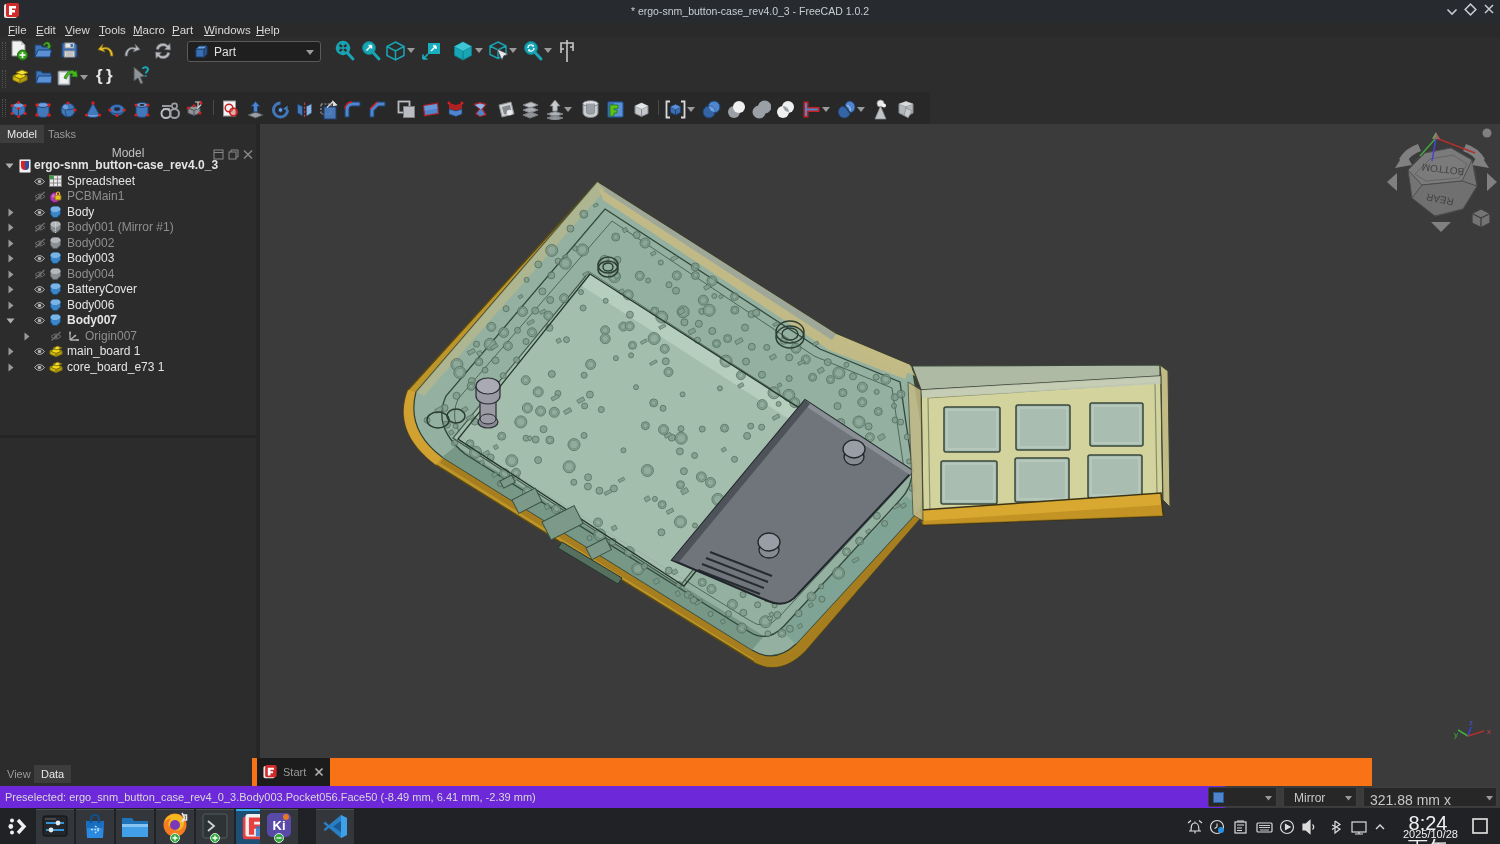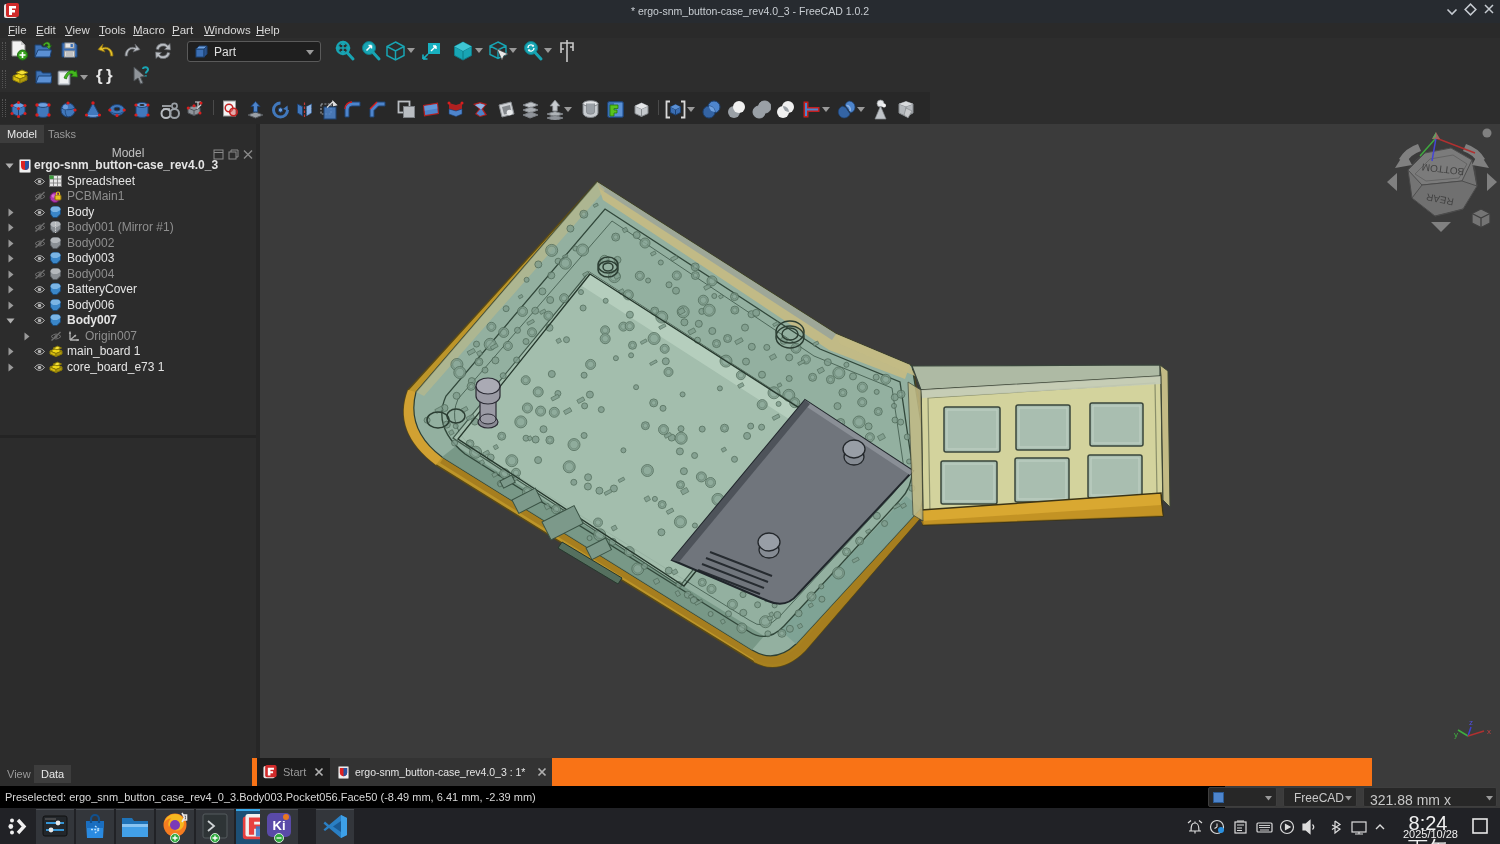--- a/index.html
+++ b/index.html
@@ -35,21 +35,21 @@
 #ptitle { position:absolute; left:0; top:22px; width:256px; height:16px; text-align:center;
   color:#c0c0c0; font-size:12px; }
 #tree { position:absolute; left:0; top:0px; width:256px; }
 .trow { position:absolute; left:0; height:16px; font-size:12px; color:#e4e4e4; white-space:nowrap; }
 .trow.grey { color:#8f8f8f; }
 .trow svg { position:absolute; }
 .ticon { position:absolute; }
 
 #tabband { left:252px; top:758px; width:1120px; height:28px; background:#f97316; }
 
-#statusbar { left:0; top:786px; width:1225px; height:22px; background:#000000; color:#d8d8d8;
+#statusbar { left:0; top:786px; width:1225px; height:22px; background:#6d28d9; color:#d8d8d8;
   font-size:11px; }
 
 #taskbar { left:0; top:808px; width:1500px; height:36px; background:#212226; }
 .tile { position:absolute; top:1px; width:38px; height:35px; background:#33363b; }
 .tile .tl { position:absolute; left:0; top:0; width:100%; height:1px; background:#4c5055; }
 
 #viewport { left:260px; top:124px; width:1240px; height:634px; background:#3b3b3b; overflow:hidden; }
 </style>
 </head>
 <body>
@@ -1213,42 +1213,31 @@
       <svg style="position:absolute;left:6px;top:7px" width="14" height="14" viewBox="0 0 15 16">
           <rect x="0" y="1" width="13" height="14" rx="2" fill="#e8e8e8"></rect>
           <rect x="2" y="0" width="13" height="14" rx="2" fill="#d02a2a"></rect>
           <path d="M5 3 L12 3 L12 5.5 L8 5.5 L8 7 L11 7 L11 9.5 L8 9.5 L8 12 L5 12 Z" fill="#fff"></path>
         </svg>
       <span style="position:absolute;left:26px;top:8px;font-size:11px;color:#9a9a9a">Start</span>
       <svg style="position:absolute;left:57px;top:9px" width="10" height="10" viewBox="0 0 10 10">
           <path d="M1.5 1.5 L8.5 8.5 M8.5 1.5 L1.5 8.5" stroke="#b0b0b0" stroke-width="1.7"></path>
         </svg>
     </div>
-    <div style="position:absolute;left:78px;top:0;width:222px;height:28px;background:#333333">
-      <svg style="position:absolute;left:8px;top:8px" width="11" height="13" viewBox="0 0 12 14">
-          <rect x="0.5" y="0.5" width="11" height="13" rx="1" fill="#f0f0f0" stroke="#999"></rect>
-          <path d="M2 2 L10 2 L10 7 C10 10 8 11 6 11 C4 11 2 10 2 7 Z" fill="#d22"></path>
-          <path d="M6 2 L10 2 L10 7 C10 10 8 11 6 11 Z" fill="#2a52a0"></path>
-        </svg>
-      <span style="position:absolute;left:25px;top:8px;font-size:10.5px;color:#e4e4e4">ergo-snm_button-case_rev4.0_3 : 1*</span>
-      <svg style="position:absolute;left:207px;top:9px" width="10" height="10" viewBox="0 0 10 10">
-          <path d="M1.5 1.5 L8.5 8.5 M8.5 1.5 L1.5 8.5" stroke="#b0b0b0" stroke-width="1.7"></path>
-        </svg>
-    </div>
   </div>
   <div class="abs" id="statusbar">
     <span style="position:absolute;left:5px;top:5px;font-size:11px">Preselected: ergo_snm_button_case_rev4_0_3.Body003.Pocket056.Face50 (-8.49 mm, 6.41 mm, -2.39 mm)</span>
     <div style="position:absolute;left:1208px;top:1px;width:69px;height:20px;background:#272727;border:1px solid #3e3e3e;border-radius:2px">
       <rect><div style="position:absolute;left:4px;top:4px;width:11px;height:11px;background:#4e85cc;border:1px solid #2a5a94"></div>
       <svg style="position:absolute;left:56px;top:8px" width="8" height="5" viewBox="0 0 8 5">
             <path d="M0 0 L7 0 L3.5 4.5 Z" fill="#9a9a9a"></path>
           </svg>
     </rect></div>
     <div style="position:absolute;left:1283px;top:1px;width:74px;height:20px;background:#272727;border:1px solid #3e3e3e;border-radius:2px">
-      <span style="position:absolute;left:10px;top:3px;font-size:12px;color:#c8c8c8">FreeCAD</span>
+      <span style="position:absolute;left:10px;top:3px;font-size:12px;color:#c8c8c8">Mirror</span>
       <svg style="position:absolute;left:61px;top:8px" width="8" height="5" viewBox="0 0 8 5">
           <path d="M0 0 L7 0 L3.5 4.5 Z" fill="#9a9a9a"></path>
         </svg>
     </div>
     <div style="position:absolute;left:1363px;top:1px;width:134px;height:20px;background:#272727;border:1px solid #3e3e3e;border-radius:2px">
       <span style="position:absolute;left:6px;top:4px;font-size:14px;color:#c8c8c8">321.88 mm x 165.42 mm</span>
       <svg style="position:absolute;left:122px;top:8px" width="8" height="5" viewBox="0 0 8 5">
           <path d="M0 0 L7 0 L3.5 4.5 Z" fill="#9a9a9a"></path>
         </svg>
     </div>

